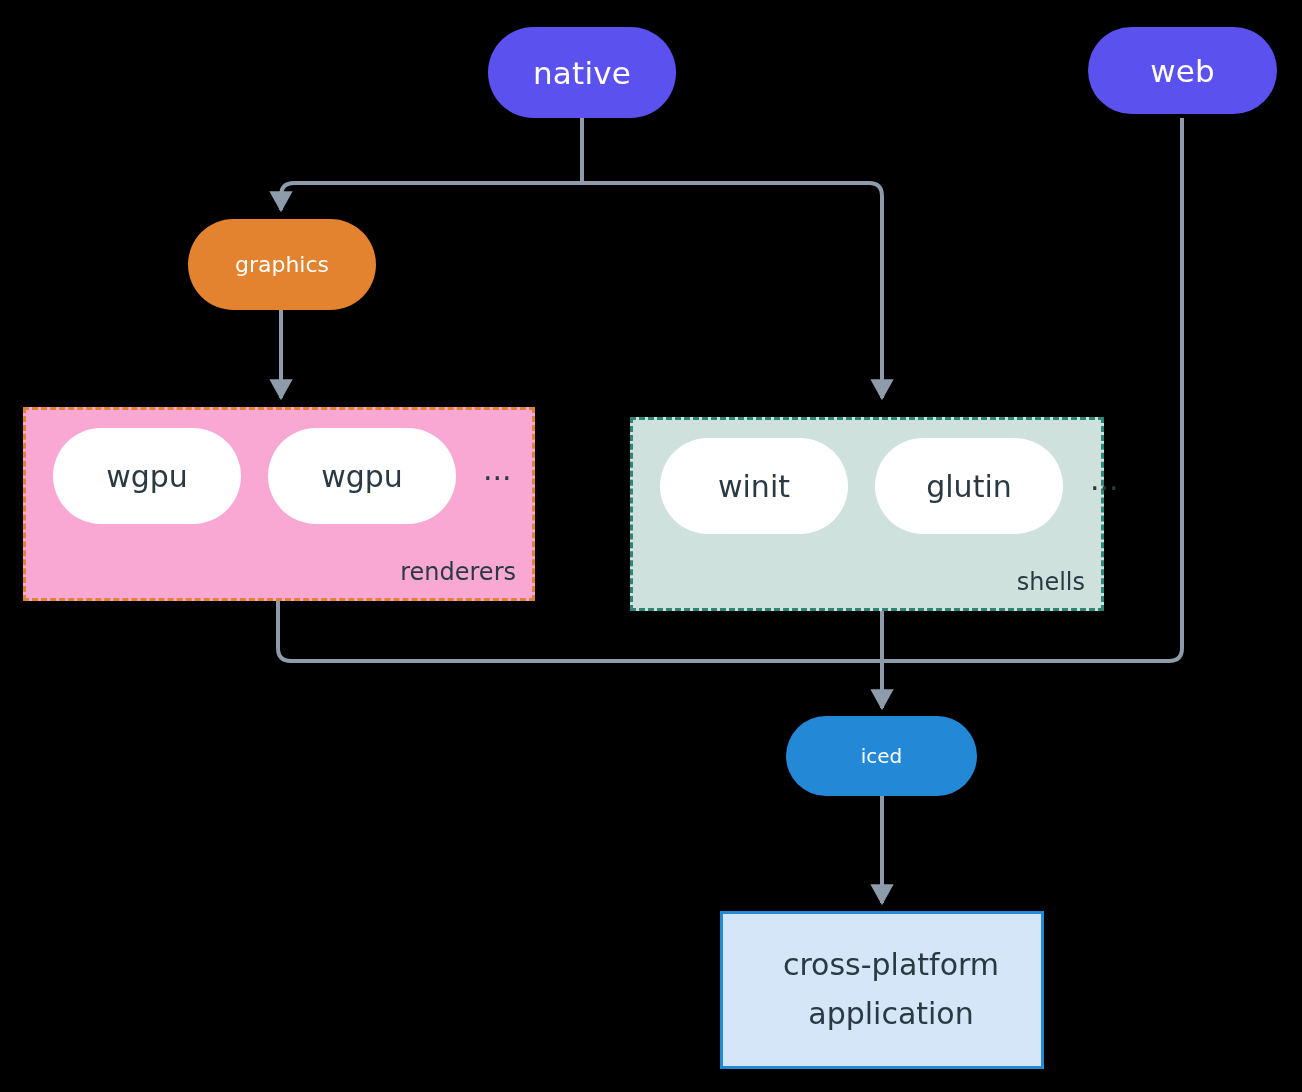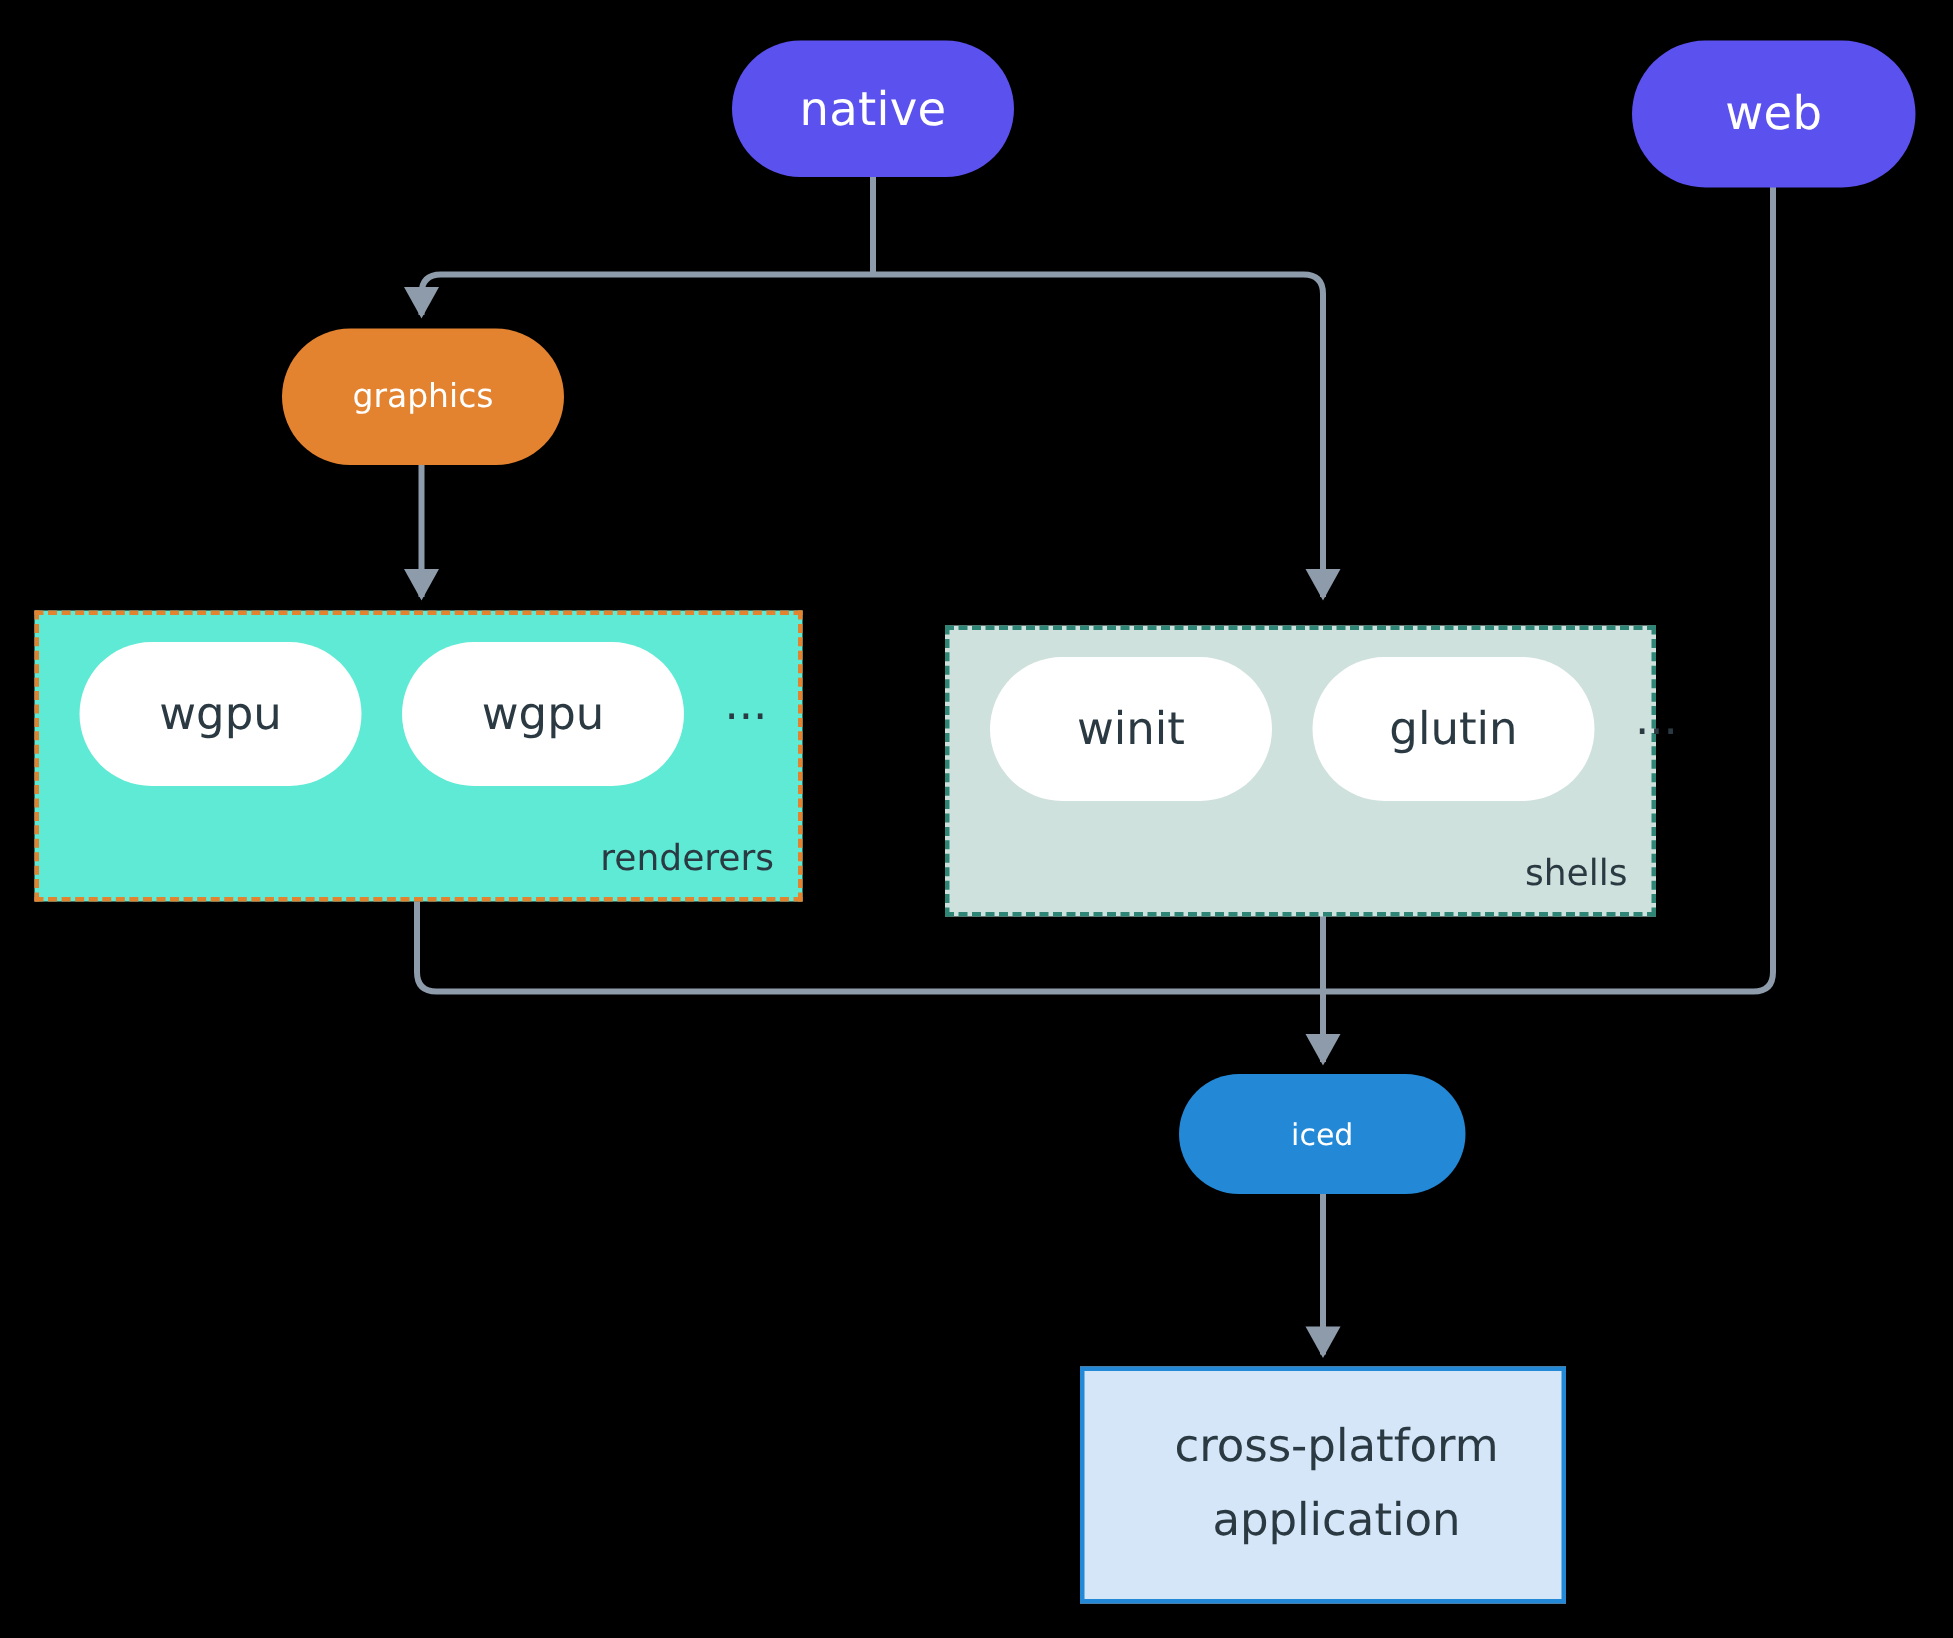--- a/index.html
+++ b/index.html
@@ -38,21 +38,21 @@
     border-radius: 999px;
     color: #ffffff;
     font-size: 31px;
     letter-spacing: 0.2px;
   }
   #node-native {
     left: 488px; top: 27px; width: 188px; height: 91px;
     background: #5b51ef;
   }
   #node-web {
-    left: 1088px; top: 27px; width: 189px; height: 98px;
+    left: 1088px; top: 27px; width: 189px; height: 87px;
     background: #5b51ef;
   }
   #node-graphics {
     left: 188px; top: 219px; width: 188px; height: 91px;
     background: #e3822f;
     border-radius: 999px;
     color: #ffffff;
     font-size: 22px;
   }
   #node-iced {
@@ -64,21 +64,21 @@
   }
   
   .group {
     position: absolute;
     box-sizing: border-box;
     border-width: 3px;
     border-style: dashed;
   }
   #group-renderers {
     left: 23px; top: 407px; width: 512px; height: 194px;
-    background: #5eead4;
+    background: #f9a8d4;
     border-color: #e3822f;
   }
   #group-shells {
     left: 630px; top: 417px; width: 474px; height: 194px;
     background: #cfe1dc;
     border-color: #2f8676;
   }
   .group-items {
     position: absolute;
     left: 0; top: 18px;

